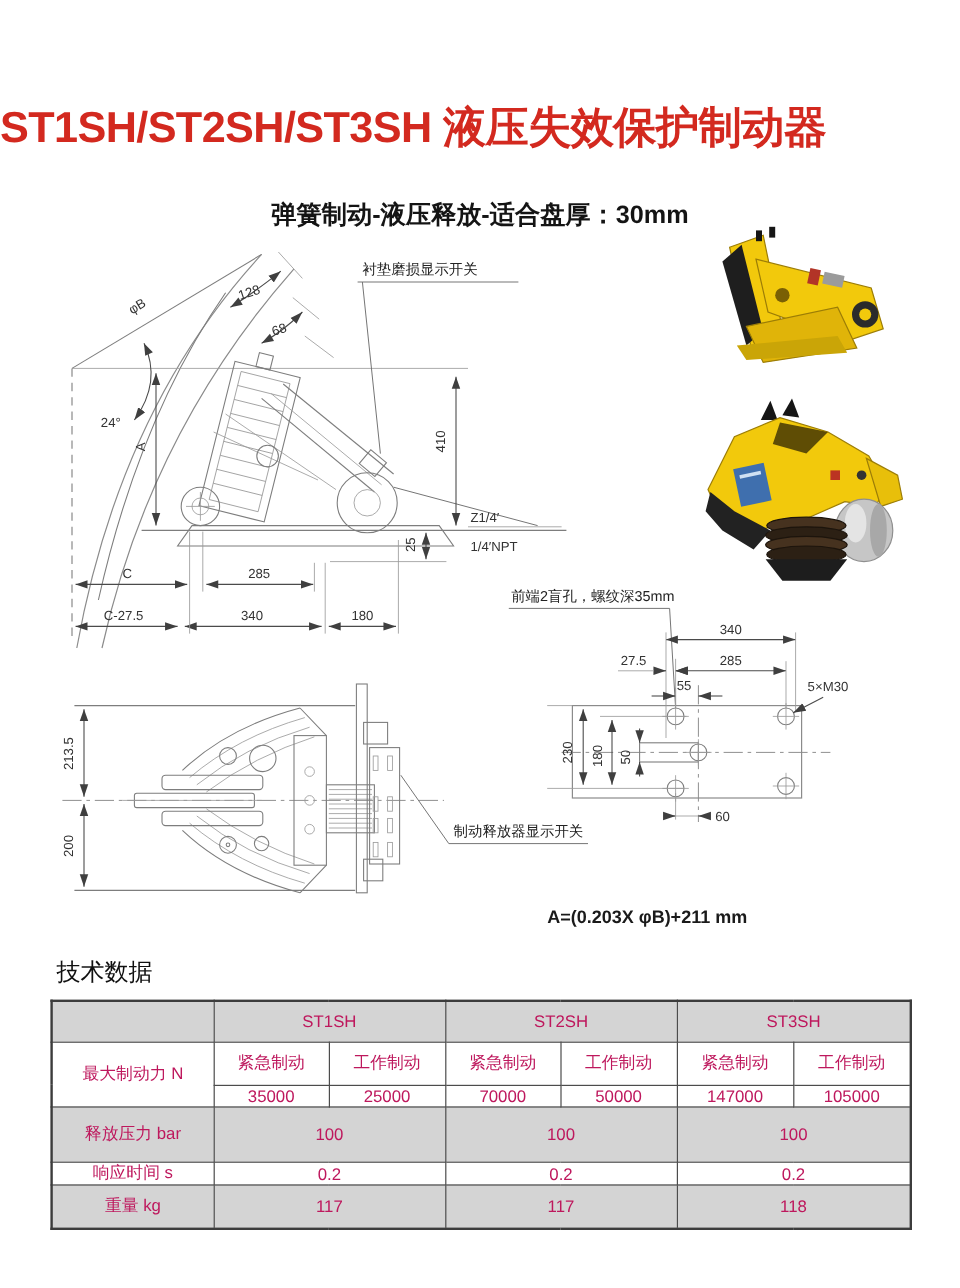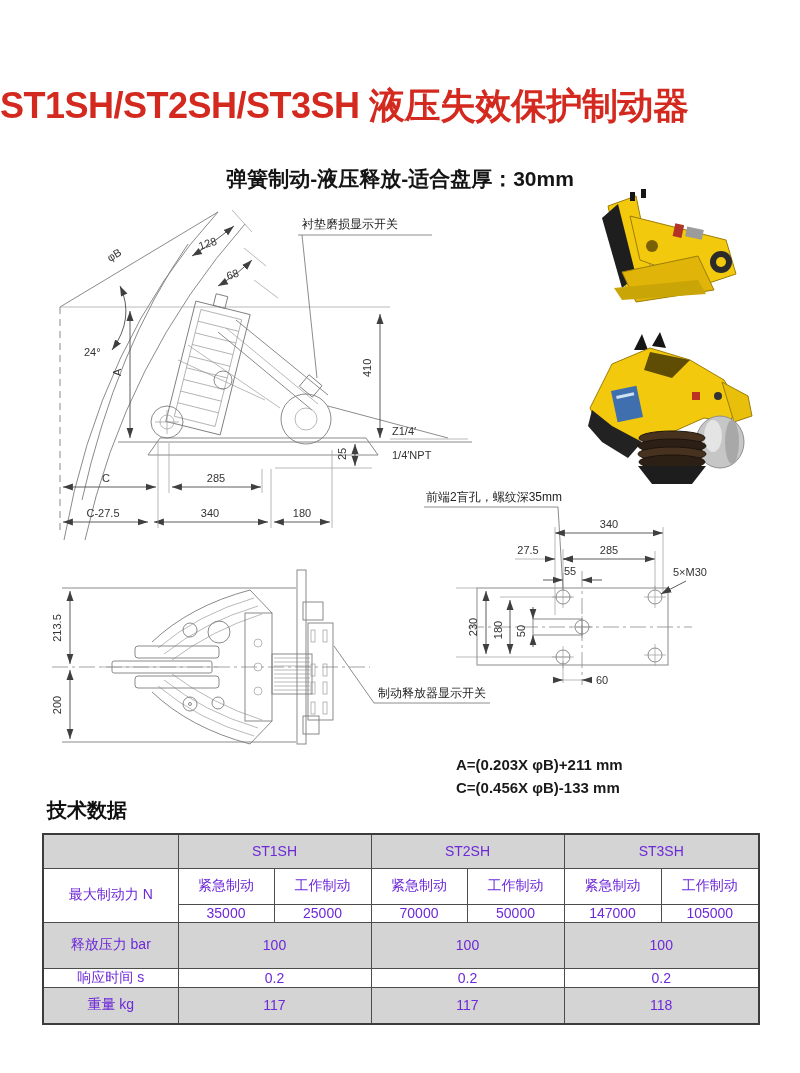--- a/index.html
+++ b/index.html
@@ -18,24 +18,24 @@
   .dim{stroke:#4a4a4a;stroke-width:0.9;fill:none;}
   .ext{stroke:#9a9a9a;stroke-width:0.7;fill:none;}
   .cl{stroke:#8b8b8b;stroke-width:0.8;fill:none;stroke-dasharray:16,4,3,4;}
   .dash{stroke-dasharray:7,5;}
   .dtxt{font-family:"Liberation Sans",sans-serif;font-size:11px;fill:#333;}
   .ctxt{font-family:"Liberation Sans",sans-serif;font-size:12px;fill:#222;}
   .leader{stroke:#6f6f6f;stroke-width:0.8;fill:none;}
   
   .formulas{position:absolute;left:456px;top:736px;font-size:15px;font-weight:600;
             color:#1a1a1a;line-height:23px;white-space:nowrap;margin-top:17px;}
-  .section-title{position:absolute;left:47px;top:797px;font-size:20px;font-weight:bold;color:#101010;}
+  .section-title{position:absolute;left:47px;top:797px;font-size:20px;font-weight:normal;color:#101010;}
   
   .spec-table{position:absolute;left:42px;top:833px;border-collapse:collapse;table-layout:fixed;
-              width:716px;border:2px solid #3c3c3c;font-size:14px;color:#6d28d9;}
+              width:716px;border:2px solid #3c3c3c;font-size:14px;color:#be185d;}
   .spec-table td{border:1px solid #4c4c4c;text-align:center;vertical-align:middle;padding:0;}
   .spec-table .g{background:#d4d4d4;}
   .note{position:absolute;left:32px;top:1044px;font-size:14.5px;font-weight:bold;color:#111;}
 </style>
 </head>
 <body>
 
 <div class="page">
 
   <div class="title">ST1SH/ST2SH/ST3SH 液压失效保护制动器</div>
@@ -335,21 +335,20 @@
 
     <g>
       <text class="ctxt" x="338" y="139">制动释放器显示开关</text>
       <path class="leader" d="M334,145 L450,145"></path>
       <path class="leader" d="M294,88 L334,145"></path>
     </g>
   </svg>
 
   <div class="formulas">
     <div>A=(0.203X φB)+211  mm</div>
-    <div>C=(0.456X φB)-133  mm</div>
   </div>
 
   <div class="section-title">技术数据</div>
 
   <table class="spec-table">
     <colgroup>
       <col style="width:135px">
       <col style="width:96px">
         <col style="width:97px">
       <col style="width:96px">

